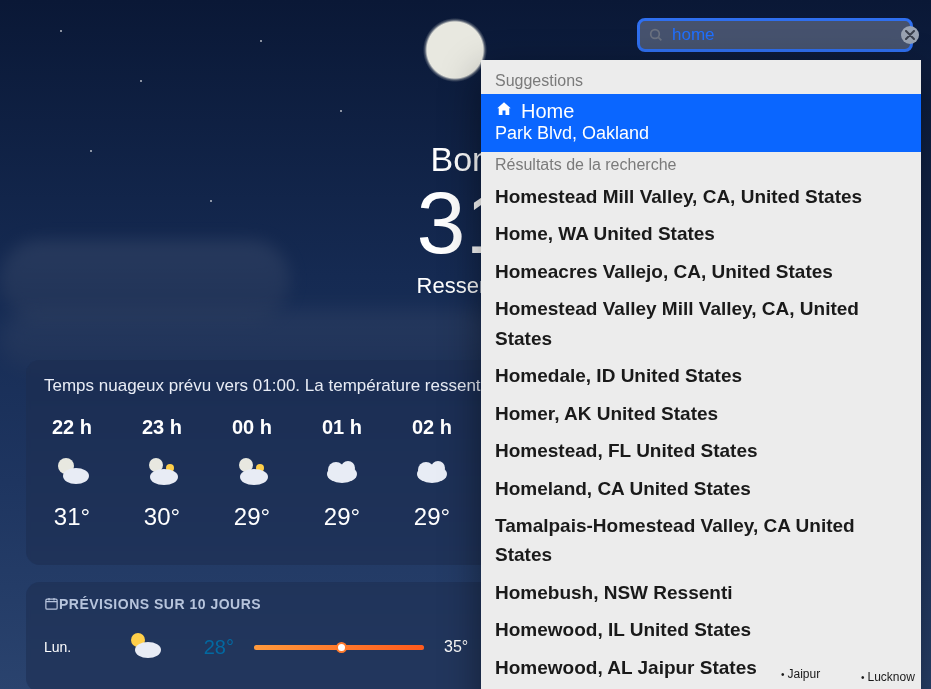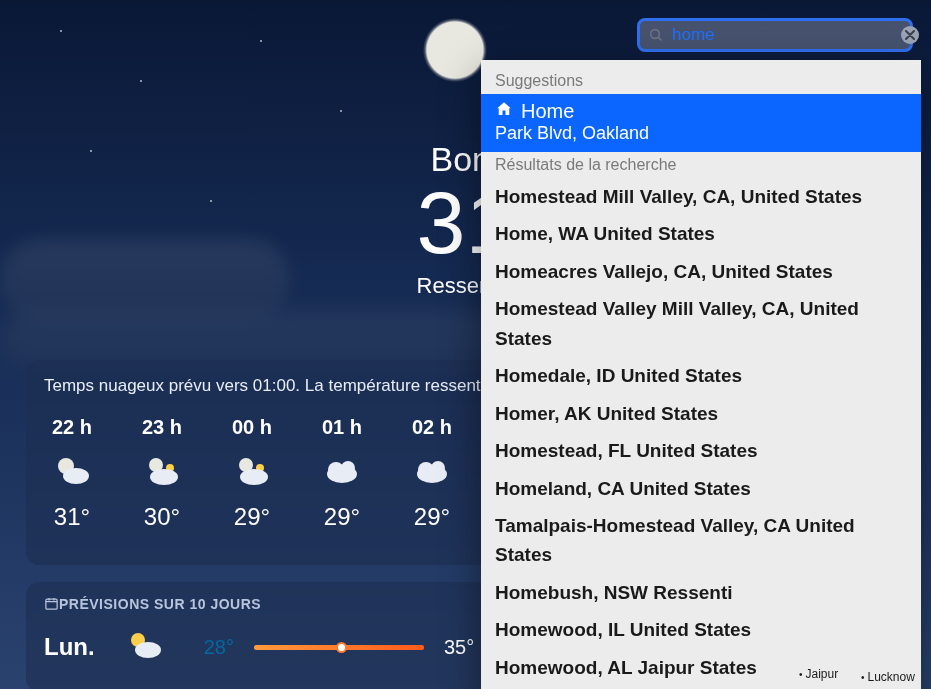--- a/index.html
+++ b/index.html
@@ -47,27 +47,27 @@
   .hourly-desc { font-size: 17px; color: #e8ecf5; margin-bottom: 20px; white-space: nowrap; overflow:hidden;}
   .hourly-row { display: flex; gap: 34px; }
   .hour-col { display:flex; flex-direction:column; align-items:center; gap:14px; width:56px;}
   .hour-time { font-size: 20px; font-weight:600; color:#fff; }
   .hour-icon { width:40px; height:36px; display:flex; align-items:center; justify-content:center;}
   .hour-temp { font-size: 24px; font-weight:500; color:#fff; }
 
   .daily-panel { top: 582px; height: 110px; padding-top:14px;}
   .daily-header { display:flex; color:#b7c4dc; font-size:14px; font-weight:600; letter-spacing:0.5px; text-transform:uppercase; margin-bottom:14px;}
   .daily-row { display:flex; align-items:center; gap:20px; }
-  .day-name { width:60px; font-size:24px; font-weight:700; }
+  .day-name { width:60px; font-size:14px; font-weight:400; }
   .day-icon { width:40px; }
   .day-lo { width:50px; text-align:right; font-size:20px; color:#0369a1;}
   .day-bar-wrap { width:170px; height:5px; background:rgba(255,255,255,0.18); border-radius:3px; position:relative;}
   .day-bar { position:absolute; left:0; right:0; height:5px; border-radius:3px; background:linear-gradient(90deg,#ff9a3c 0%, #ff7a2c 50%, #ff5a1c 100%);}
   .day-dot { position:absolute; top:-3px; width:11px; height:11px; border-radius:50%; background:#fff; border:2px solid #ff7a2c; left:48%;}
-  .day-hi { width:50px; font-size:20px; }
+  .day-hi { width:50px; font-size:16px; }
 
   
   .search-wrap {
     position: absolute;
     top: 18px;
     right: 18px;
     width: 276px;
     height: 34px;
     background: rgba(180,190,210,0.35);
     border: 3px solid #2f6fef;
@@ -291,15 +291,15 @@
       <div class="result-item">Homeland, CA United States</div>
       <div class="result-item">Tamalpais-Homestead Valley, CA United States</div>
       <div class="result-item">Homebush, NSW Ressenti</div>
       <div class="result-item">Homewood, IL United States</div>
       <div class="result-item">Homewood, AL Jaipur States</div>
       <div class="result-item">Home Gardens, CA United States</div>
     </div>
 </div>
 
 <div class="map-area" id="map-area">
-    <div class="map-city" style="left: 128px; top: 18px;">Jaipur</div>
+    <div class="map-city" style="left: 110px; top: 18px;">Jaipur</div>
     <div class="map-city" style="left: 190px; top: 21px;">Lucknow</div>
   </div>
 
 </body></html>

